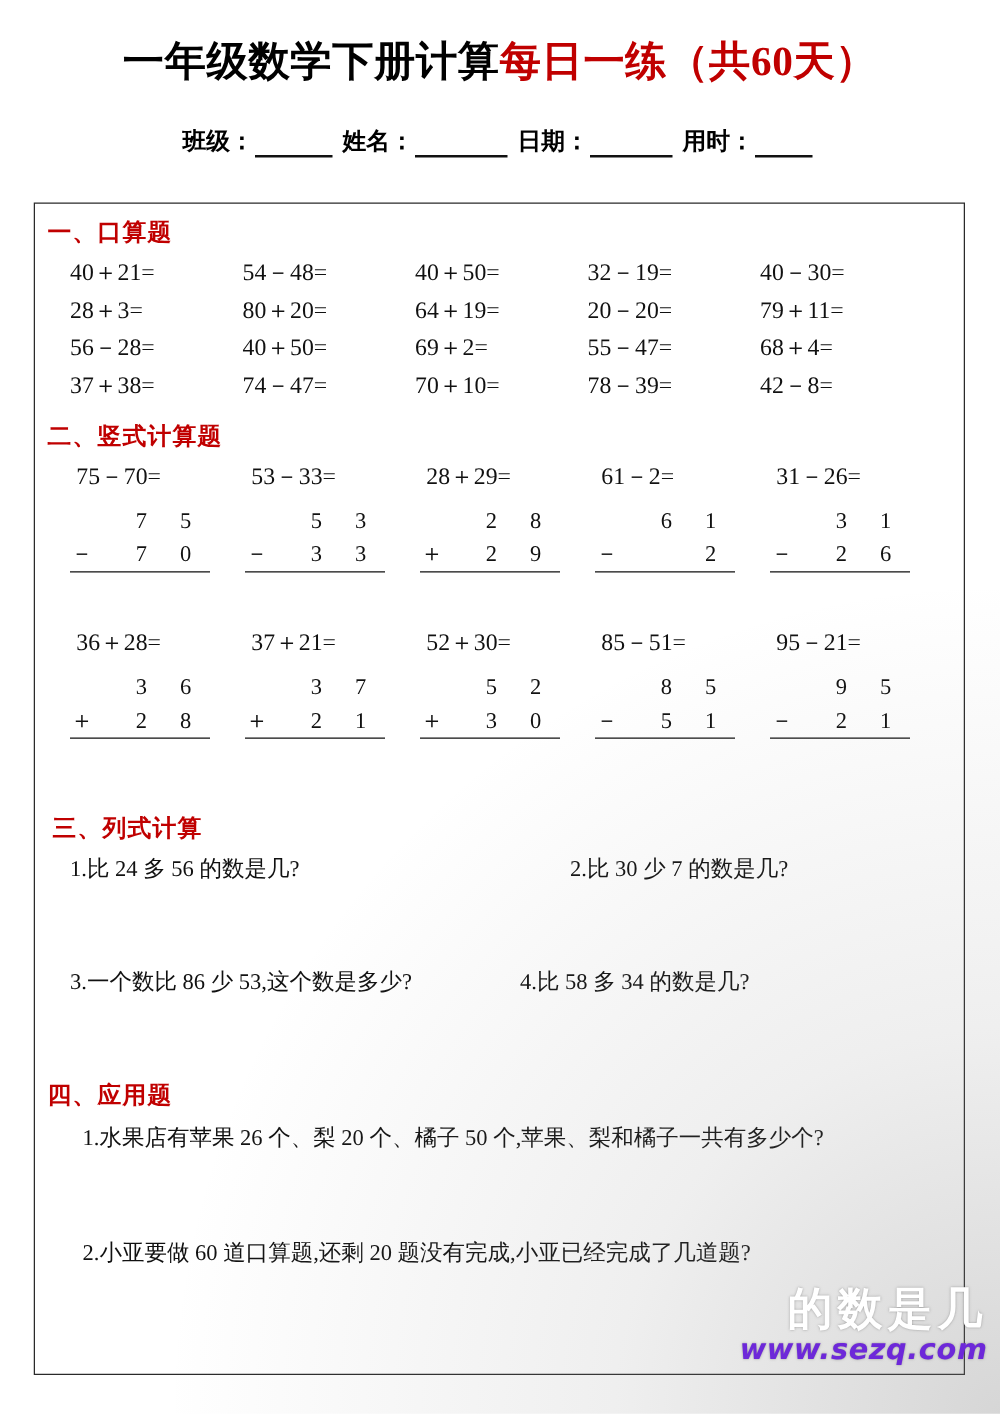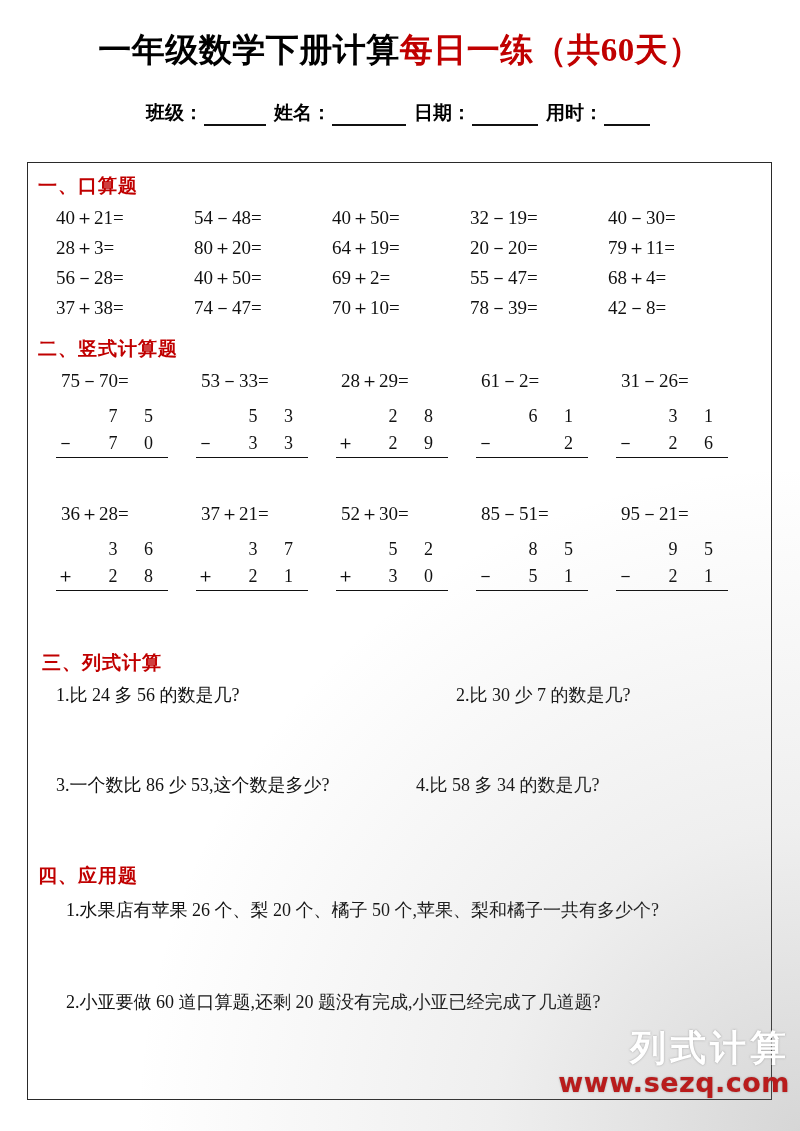--- a/index.html
+++ b/index.html
@@ -212,26 +212,27 @@
     font-family: "DejaVu Sans", "Liberation Sans", sans-serif;
     font-size: 36px;
     font-weight: bold;
     color: #ffffff;
     letter-spacing: 4px;
     line-height: 1.05;
     text-shadow: 0 0 2px rgba(90,90,90,0.55);
   }
   .wm-url {
     font-family: "DejaVu Sans", "Liberation Sans", sans-serif;
-    font-size: 27px;
+    font-size: 23px;
     font-weight: bold;
-    color: #b91c1c;
+    color: #6d28d9;
     letter-spacing: 0.5px;
     line-height: 1.2;
     text-shadow: 0 0 2px rgba(90,90,90,0.55);
+    font-style: italic;
   }
 </style>
 </head>
 <body>
 
 <div class="page">
 
   <div class="title-wrap">
     <div class="title">
       <span>一年级数学下册计算</span><span class="accent">每日一练（共60天）</span>
@@ -441,17 +442,17 @@
 
     <div class="app-prob" style="top:733px;">1.水果店有苹果 26 个、梨 20 个、橘子 50 个,苹果、梨和橘子一共有多少个?</div>
 
     <div class="app-prob" style="top:825px;">2.小亚要做 60 道口算题,还剩 20 题没有完成,小亚已经完成了几道题?</div>
 
   </div>
 
   <div class="page-shade"></div>
 
   <div class="watermark">
-    <div class="wm-cn">列式计算</div>
+    <div class="wm-cn">的数是几</div>
     <div class="wm-url">www.sezq.com</div>
   </div>
 
 </div>
 
 </body></html>

